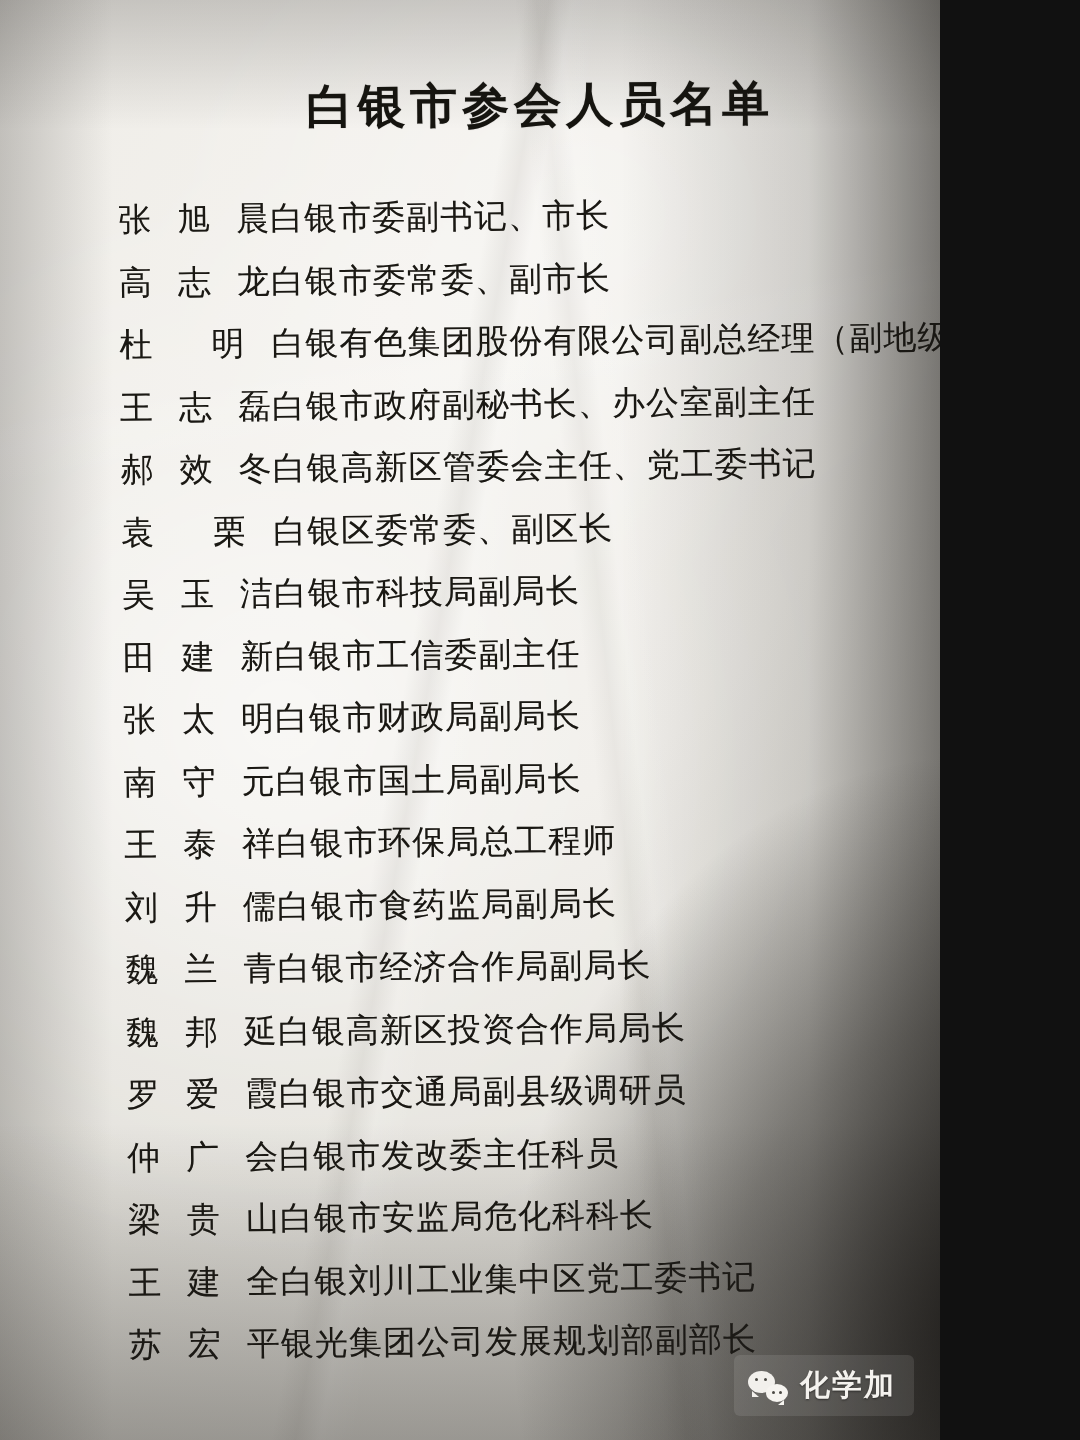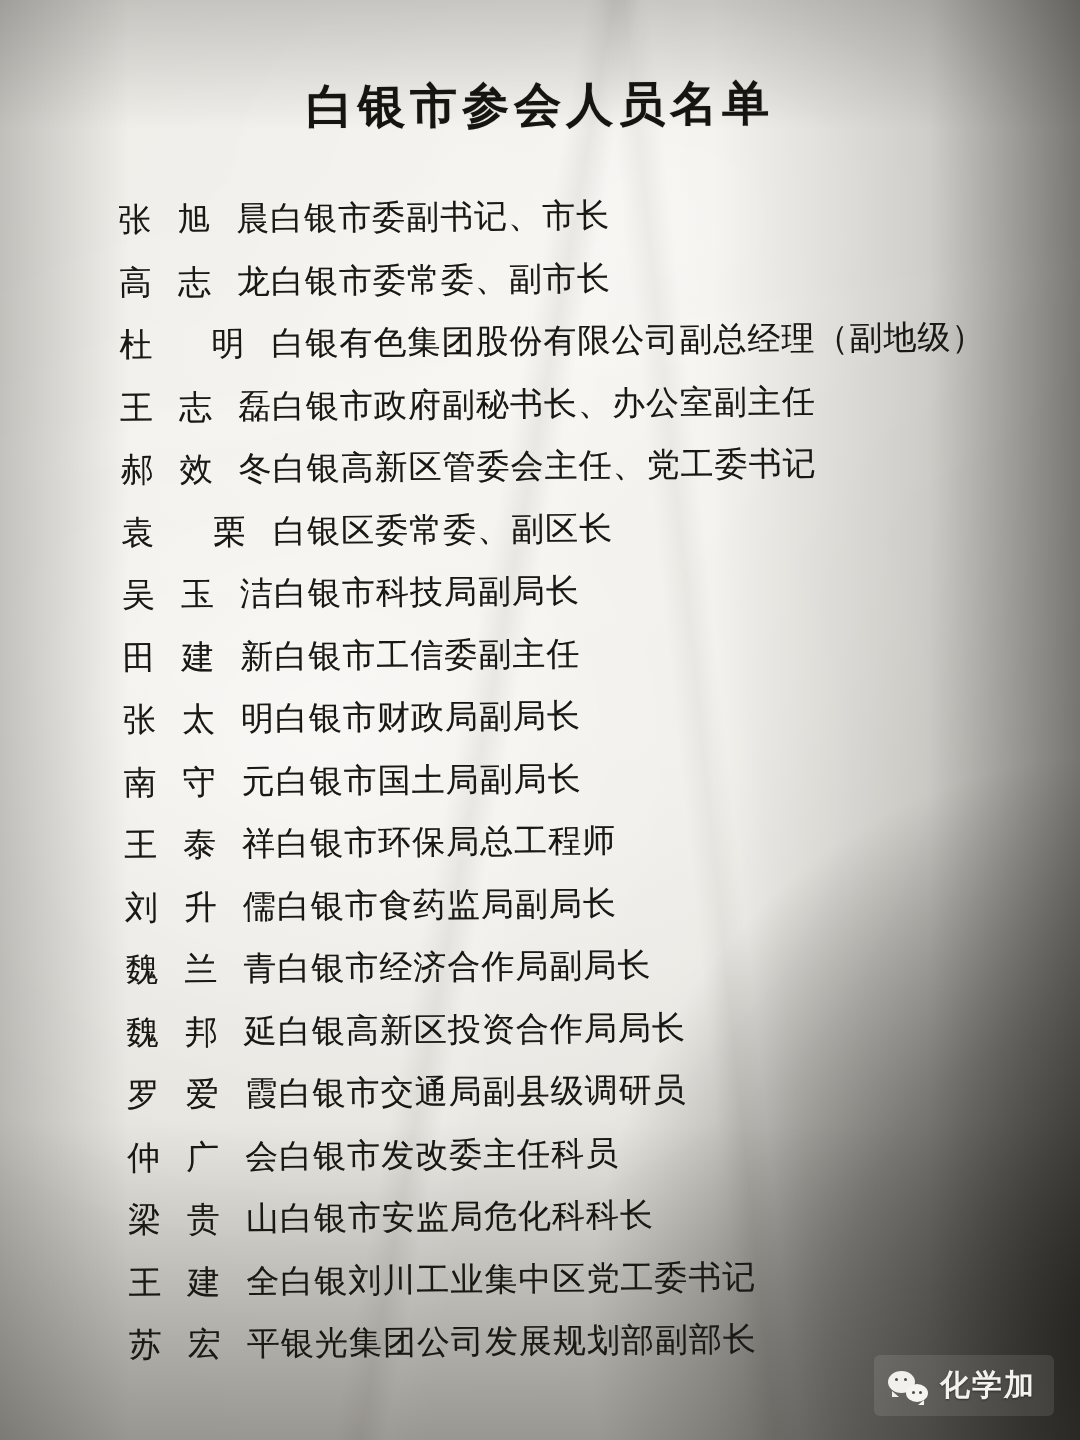--- a/index.html
+++ b/index.html
@@ -10,21 +10,21 @@
     width: 1080px;
     height: 1440px;
     overflow: hidden;
     font-family: "DejaVu Serif", "Liberation Serif", serif;
     background: #111;
   }
 
   
   #photo {
     position: relative;
-    width: 1080px;
+    width: 940px;
     height: 1440px;
     overflow: hidden;
     background: #e9e7e2;
   }
 
   
   #paper-base {
     position: absolute;
     inset: 0;
     background:

